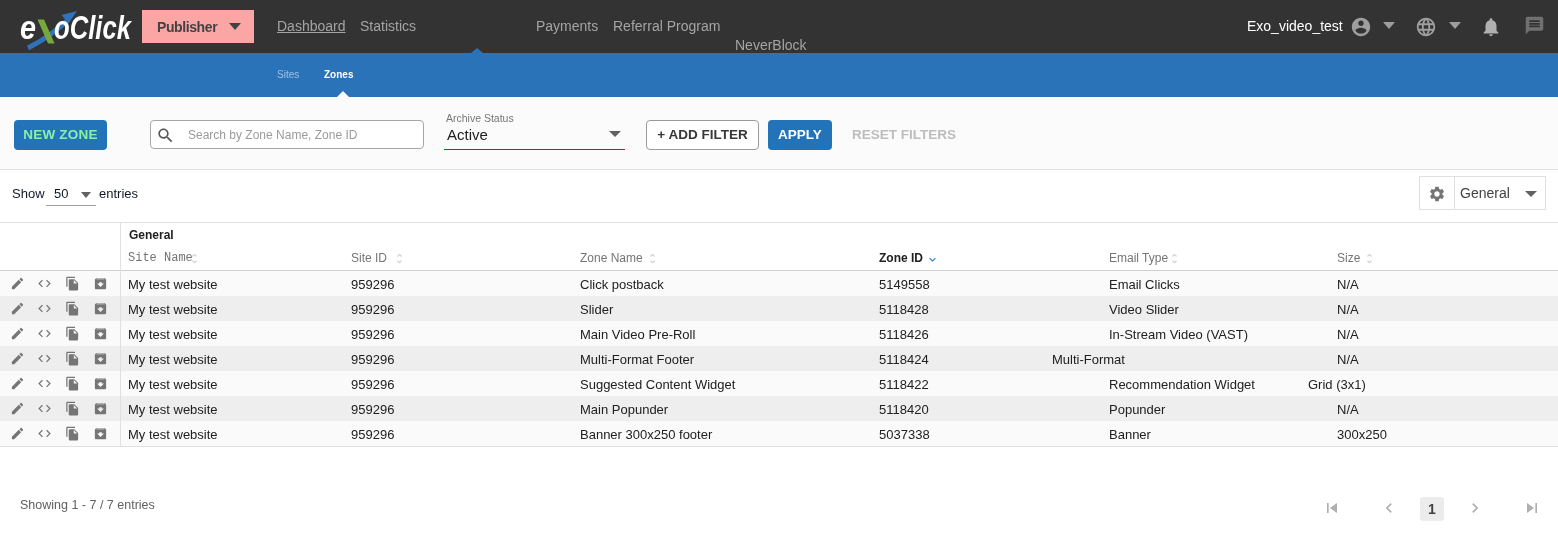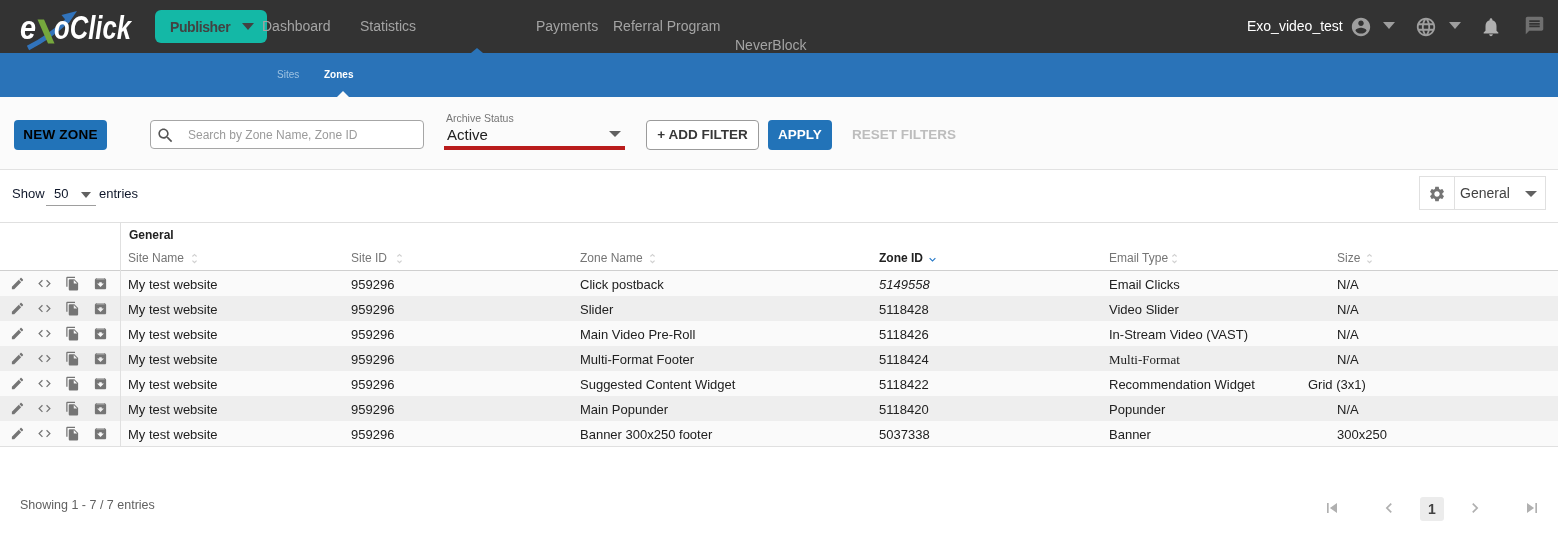--- a/index.html
+++ b/index.html
@@ -1,39 +1,39 @@
 <!DOCTYPE html>
 <html><head>
 <meta charset="utf-8">
 <style>
 * { margin:0; padding:0; box-sizing:border-box; }
 html,body { width:1558px; height:548px; background:#ffffff; font-family:"Liberation Sans", sans-serif; overflow:hidden; }
 #page { position:relative; width:1558px; height:548px; }
 
 
 #topbar { position:absolute; left:0; top:0; width:1558px; height:53px; background:#333333; }
-#pubbtn { position:absolute; left:155px; top:10px; width:112px; height:33px; background:#14b8a6; border-radius:6px; }
+#pubbtn { position:absolute; left:142px; top:10px; width:112px; height:33px; background:#fca5a5; border-radius:0; }
 #pubbtn .lbl { position:absolute; left:15px; top:9px; font-size:14px; letter-spacing:-0.4px; color:#424242; font-weight:bold; }
 #pubbtn .tri { position:absolute; left:87px; top:13px; width:0; height:0; border-left:6px solid transparent; border-right:6px solid transparent; border-top:7px solid #424242; }
 .nav { position:absolute; top:0; height:53px; line-height:53px; font-size:14px; color:#a4a4a4; }
 .nav.active { color:#ffffff; font-weight:bold; }
 #username { position:absolute; left:1247px; top:0; height:53px; line-height:53px; font-size:14px; color:#ffffff; }
 
 
 #bluebar { position:absolute; left:0; top:53px; width:1558px; height:44px; background:#2a73b8; }
 #tri-black { position:absolute; left:471px; top:48px; width:0; height:0; border-left:6px solid transparent; border-right:6px solid transparent; border-bottom:5px solid #2a73b8; }
 #tri-blue { position:absolute; left:337px; top:91px; width:0; height:0; border-left:6px solid transparent; border-right:6px solid transparent; border-bottom:6px solid #fbfbfb; }
 .tab { position:absolute; top:53px; height:44px; line-height:44px; font-size:10px; }
 
 
 #toolbar { position:absolute; left:0; top:97px; width:1558px; height:73px; background:#fbfbfb; border-bottom:1px solid #e2e2e2; }
-#newzone { position:absolute; left:14px; top:23px; width:93px; height:30px; background:#2273b8; border-radius:4px; color:#000000; font-weight:bold; font-size:13.5px; text-align:center; line-height:30px; letter-spacing:0.2px; }
+#newzone { position:absolute; left:14px; top:23px; width:93px; height:30px; background:#2273b8; border-radius:4px; color:#86efac; font-weight:bold; font-size:13.5px; text-align:center; line-height:30px; letter-spacing:0.2px; }
 #searchbox { position:absolute; left:150px; top:23px; width:274px; height:29px; background:#fff; border:1px solid #a6a6a6; border-radius:4px; }
 #searchbox .ph { position:absolute; left:37px; top:7px; font-size:12px; color:#9b9b9b; }
-#archsel { position:absolute; left:444px; top:13px; width:181px; height:40px; border-bottom:4px solid #b91c1c; }
+#archsel { position:absolute; left:444px; top:13px; width:181px; height:40px; border-bottom:1px solid #b91c1c; }
 #archsel .small { position:absolute; left:2px; top:2px; font-size:10.5px; color:#757575; }
 #archsel .val { position:absolute; left:3px; top:16px; font-size:15px; color:#212121; }
 #archsel .tri { position:absolute; right:4px; top:21px; width:0; height:0; border-left:6px solid transparent; border-right:6px solid transparent; border-top:6px solid #616161; }
 #addfilter { position:absolute; left:646px; top:23px; width:113px; height:30px; background:#fff; border:1px solid #9b9b9b; border-radius:4px; color:#373737; font-weight:bold; font-size:13.5px; text-align:center; line-height:28px; }
 #apply { position:absolute; left:768px; top:23px; width:64px; height:30px; background:#2273b8; border-radius:4px; color:#fff; font-weight:bold; font-size:13.5px; text-align:center; line-height:30px; }
 #resetf { position:absolute; left:852px; top:23px; height:30px; line-height:30px; color:#bdbdbd; font-weight:bold; font-size:13.5px; }
 
 
 #showrow { position:absolute; left:0; top:170px; width:1558px; height:52px; background:#ffffff; }
 #showrow .t { position:absolute; top:16px; font-size:13px; color:#0f172a; }
@@ -72,21 +72,21 @@
       <path d="M21.5 15.5 L28 15.5 L38.5 39.5 L32 39.5 Z" fill="#76a83d"></path>
       <g font-family="'Liberation Sans', sans-serif" font-style="italic" font-weight="bold" fill="#ffffff">
         <text x="4" y="35" font-size="33" textLength="16" lengthAdjust="spacingAndGlyphs">e</text>
         <text x="38" y="35" font-size="33" textLength="77" lengthAdjust="spacingAndGlyphs">oClick</text>
       </g>
     </svg>
     <div id="pubbtn">
         <span class="lbl">Publisher</span>
         <span class="tri"></span>
       </div>
-    <span class="nav" style="left:262px;">Dashboard</span>
+    <span class="nav" style="left:277px;text-decoration:underline;">Dashboard</span>
     <span class="nav" style="left:360px;">Statistics</span>
     <span class="nav" style="left:536px;">Payments</span>
     <span class="nav" style="left:613px;">Referral Program</span>
     <span class="nav" style="left:735px;margin-top:19px;">NeverBlock</span>
     <span id="username">Exo_video_test</span>
 
     <svg class="icon" style="left:1350px; top:16px;" width="22" height="22" viewBox="0 0 24 24" fill="#9e9e9e">
         <path d="M12 2C6.48 2 2 6.48 2 12s4.48 10 10 10 10-4.48 10-10S17.52 2 12 2zm0 3c1.66 0 3 1.34 3 3s-1.34 3-3 3-3-1.34-3-3 1.34-3 3-3zm0 14.2c-2.5 0-4.71-1.28-6-3.22.03-1.99 4-3.08 6-3.08 1.99 0 5.97 1.09 6 3.08-1.29 1.94-3.5 3.22-6 3.22z"></path>
       </svg>
     <div class="icon" style="left:1383px; top:22px; width:0; height:0; border-left:6px solid transparent; border-right:6px solid transparent; border-top:7px solid #9e9e9e;"></div>
@@ -141,21 +141,21 @@
         </svg>
       <div class="div"></div>
       <span class="lbl">General</span>
       <span class="tri"></span>
     </div>
   </div>
 
   <div id="thead"></div>
   <div id="vline"></div>
   <span id="ghdr">General</span>
-  <span class="ch" style="left:128px;">Site Name</span>
+  <span class="ch" style="left:128px;font-family:Liberation Mono, monospace;">Site Name</span>
   <span class="ch" style="left:351px;">Site ID</span>
   <span class="ch" style="left:580px;">Zone Name</span>
   <span class="ch sorted" style="left:879px;">Zone ID</span>
   <span class="ch" style="left:1109px;">Email Type</span>
   <span class="ch" style="left:1337px;">Size</span>
 
   <div id="rows">
 <div class="row odd" style="top:271px;">
         <svg class="icon" style="left:10px; top:5px;" width="15" height="15" viewBox="0 0 24 24" fill="#757575">
           <path d="M3 17.25V21h3.75L17.81 9.94l-3.75-3.75L3 17.25zM20.71 7.04c.39-.39.39-1.02 0-1.41l-2.34-2.34c-.39-.39-1.02-.39-1.41 0l-1.83 1.83 3.75 3.75 1.83-1.83z"></path>
@@ -166,21 +166,21 @@
         <svg class="icon" style="left:65px; top:5px;" width="15" height="15" viewBox="0 0 24 24" fill="#757575">
           <path d="M16 1H4c-1.1 0-2 .9-2 2v14h2V3h12V1zm-1 4l6 6v10c0 1.1-.9 2-2 2H7.99C6.89 23 6 22.1 6 21l.01-14c0-1.1.89-2 1.99-2h7zm-1 7h5.5L14 6.5V12z"></path>
         </svg>
         <svg class="icon" style="left:93px; top:5px;" width="15" height="15" viewBox="0 0 24 24" fill="#757575">
           <path d="M20.54 5.23l-1.39-1.68C18.88 3.21 18.47 3 18 3H6c-.47 0-.88.21-1.16.55L3.46 5.23C3.17 5.57 3 6.02 3 6.5V19c0 1.1.9 2 2 2h14c1.1 0 2-.9 2-2V6.5c0-.48-.17-.93-.46-1.27zM12 17.5L6.5 12H10v-2h4v2h3.5L12 17.5zM5.12 5l.81-1h12l.94 1H5.12z"></path>
         </svg>
         <div class="c" style="left:120px; top:0; width:1px; height:25px; background:#e0e0e0;"></div>
         <span class="c" style="left:128px;">My test website</span>
         <span class="c" style="left:351px;">959296</span>
         <span class="c" style="left:580px;">Click postback</span>
-        <span class="c" style="left:879px;font-style:italic;">5149558</span>
+        <span class="c" style="left:879px;">5149558</span>
         <span class="c" style="left:1109px;">Email Clicks</span>
         <span class="c" style="left:1337px;">N/A</span>
       </div>
 <div class="row even" style="top:296px;">
         <svg class="icon" style="left:10px; top:5px;" width="15" height="15" viewBox="0 0 24 24" fill="#757575">
           <path d="M3 17.25V21h3.75L17.81 9.94l-3.75-3.75L3 17.25zM20.71 7.04c.39-.39.39-1.02 0-1.41l-2.34-2.34c-.39-.39-1.02-.39-1.41 0l-1.83 1.83 3.75 3.75 1.83-1.83z"></path>
         </svg>
         <svg class="icon" style="left:37px; top:5px;" width="15" height="15" viewBox="0 0 24 24" fill="#757575">
           <path d="M9.4 16.6L4.8 12l4.6-4.6L8 6l-6 6 6 6 1.4-1.4zm5.2 0l4.6-4.6-4.6-4.6L16 6l6 6-6 6-1.4-1.4z"></path>
         </svg>
@@ -230,21 +230,21 @@
           <path d="M16 1H4c-1.1 0-2 .9-2 2v14h2V3h12V1zm-1 4l6 6v10c0 1.1-.9 2-2 2H7.99C6.89 23 6 22.1 6 21l.01-14c0-1.1.89-2 1.99-2h7zm-1 7h5.5L14 6.5V12z"></path>
         </svg>
         <svg class="icon" style="left:93px; top:5px;" width="15" height="15" viewBox="0 0 24 24" fill="#757575">
           <path d="M20.54 5.23l-1.39-1.68C18.88 3.21 18.47 3 18 3H6c-.47 0-.88.21-1.16.55L3.46 5.23C3.17 5.57 3 6.02 3 6.5V19c0 1.1.9 2 2 2h14c1.1 0 2-.9 2-2V6.5c0-.48-.17-.93-.46-1.27zM12 17.5L6.5 12H10v-2h4v2h3.5L12 17.5zM5.12 5l.81-1h12l.94 1H5.12z"></path>
         </svg>
         <div class="c" style="left:120px; top:0; width:1px; height:25px; background:#e0e0e0;"></div>
         <span class="c" style="left:128px;">My test website</span>
         <span class="c" style="left:351px;">959296</span>
         <span class="c" style="left:580px;">Multi-Format Footer</span>
         <span class="c" style="left:879px;">5118424</span>
-        <span class="c" style="left:1109px;font-family:Liberation Serif, serif;">Multi-Format</span>
+        <span class="c" style="left:1052px;">Multi-Format</span>
         <span class="c" style="left:1337px;">N/A</span>
       </div>
 <div class="row odd" style="top:371px;">
         <svg class="icon" style="left:10px; top:5px;" width="15" height="15" viewBox="0 0 24 24" fill="#757575">
           <path d="M3 17.25V21h3.75L17.81 9.94l-3.75-3.75L3 17.25zM20.71 7.04c.39-.39.39-1.02 0-1.41l-2.34-2.34c-.39-.39-1.02-.39-1.41 0l-1.83 1.83 3.75 3.75 1.83-1.83z"></path>
         </svg>
         <svg class="icon" style="left:37px; top:5px;" width="15" height="15" viewBox="0 0 24 24" fill="#757575">
           <path d="M9.4 16.6L4.8 12l4.6-4.6L8 6l-6 6 6 6 1.4-1.4zm5.2 0l4.6-4.6-4.6-4.6L16 6l6 6-6 6-1.4-1.4z"></path>
         </svg>
         <svg class="icon" style="left:65px; top:5px;" width="15" height="15" viewBox="0 0 24 24" fill="#757575">

